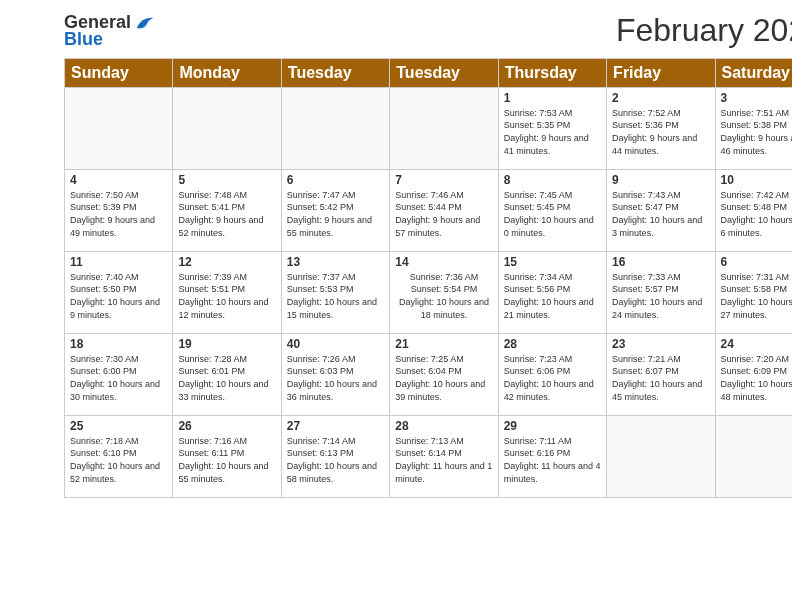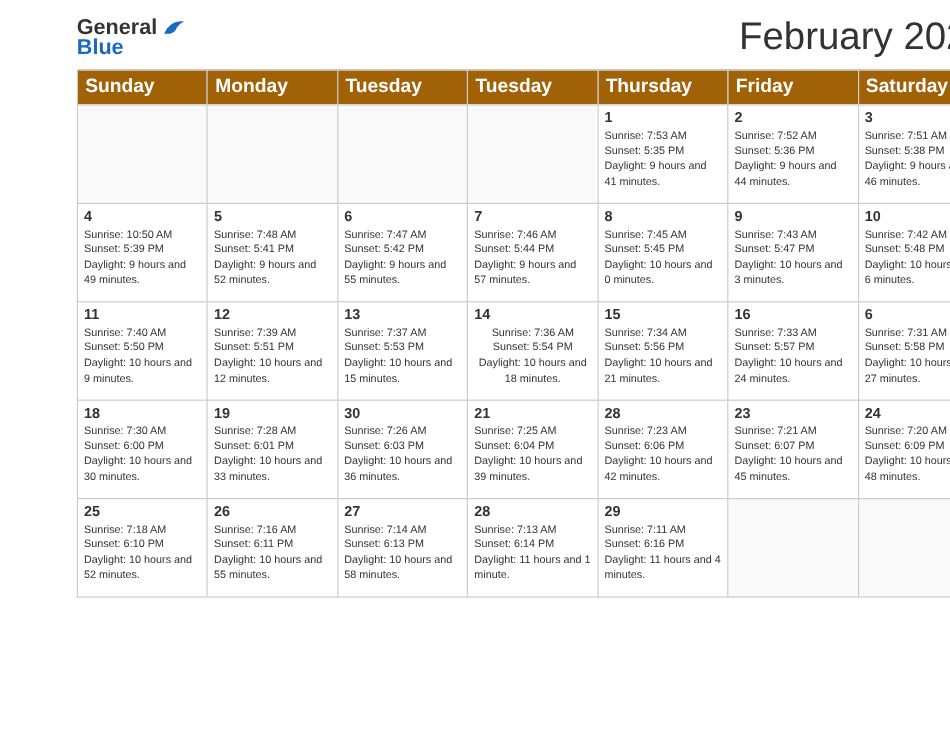--- a/index.html
+++ b/index.html
@@ -148,21 +148,21 @@
           <td>
             <span class="day-number">3</span>
             <div class="day-info" style="white-space: pre-line;">Sunrise: 7:51 AM
 Sunset: 5:38 PM
 Daylight: 9 hours and 46 minutes.</div>
           </td>
         </tr>
         <tr>
           <td>
             <span class="day-number">4</span>
-            <div class="day-info" style="white-space: pre-line;">Sunrise: 10:50 AM
+            <div class="day-info" style="white-space: pre-line;">Sunrise: 7:50 AM
 Sunset: 5:39 PM
 Daylight: 9 hours and 49 minutes.</div>
           </td>
           <td>
             <span class="day-number">5</span>
             <div class="day-info" style="white-space: pre-line;">Sunrise: 7:48 AM
 Sunset: 5:41 PM
 Daylight: 9 hours and 52 minutes.</div>
           </td>
           <td>
@@ -247,21 +247,21 @@
 Sunset: 6:00 PM
 Daylight: 10 hours and 30 minutes.</div>
           </td>
           <td>
             <span class="day-number">19</span>
             <div class="day-info" style="white-space: pre-line;">Sunrise: 7:28 AM
 Sunset: 6:01 PM
 Daylight: 10 hours and 33 minutes.</div>
           </td>
           <td>
-            <span class="day-number">30</span>
+            <span class="day-number">40</span>
             <div class="day-info" style="white-space: pre-line;">Sunrise: 7:26 AM
 Sunset: 6:03 PM
 Daylight: 10 hours and 36 minutes.</div>
           </td>
           <td>
             <span class="day-number">21</span>
             <div class="day-info" style="white-space: pre-line;">Sunrise: 7:25 AM
 Sunset: 6:04 PM
 Daylight: 10 hours and 39 minutes.</div>
           </td>

